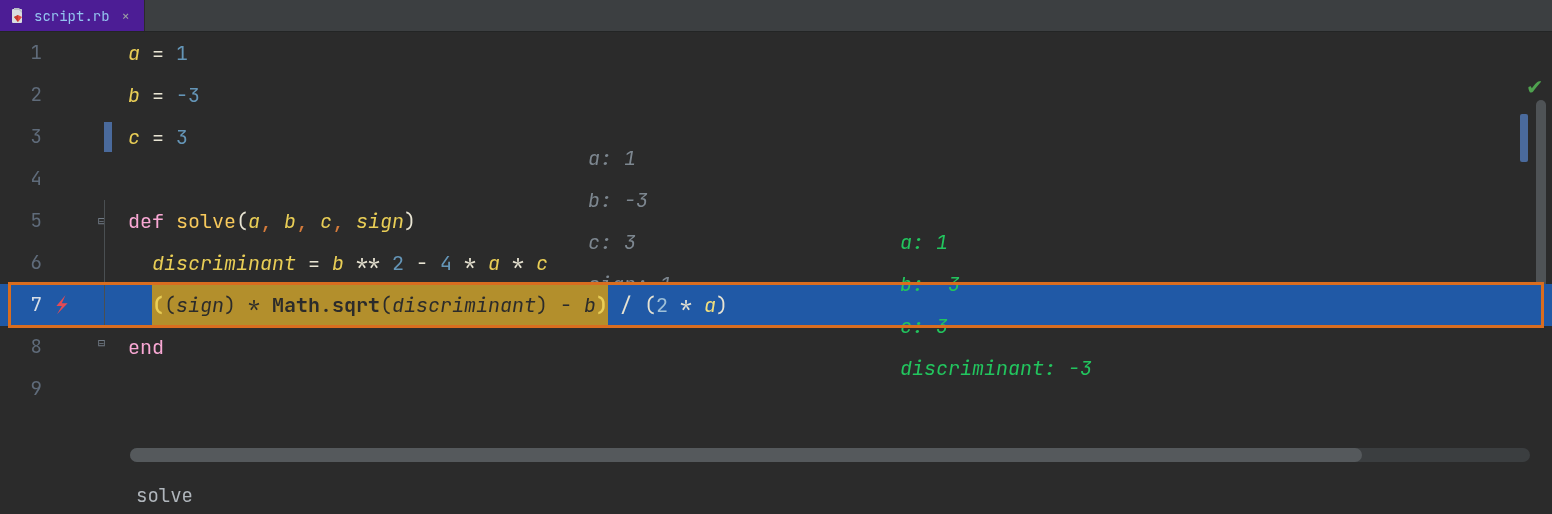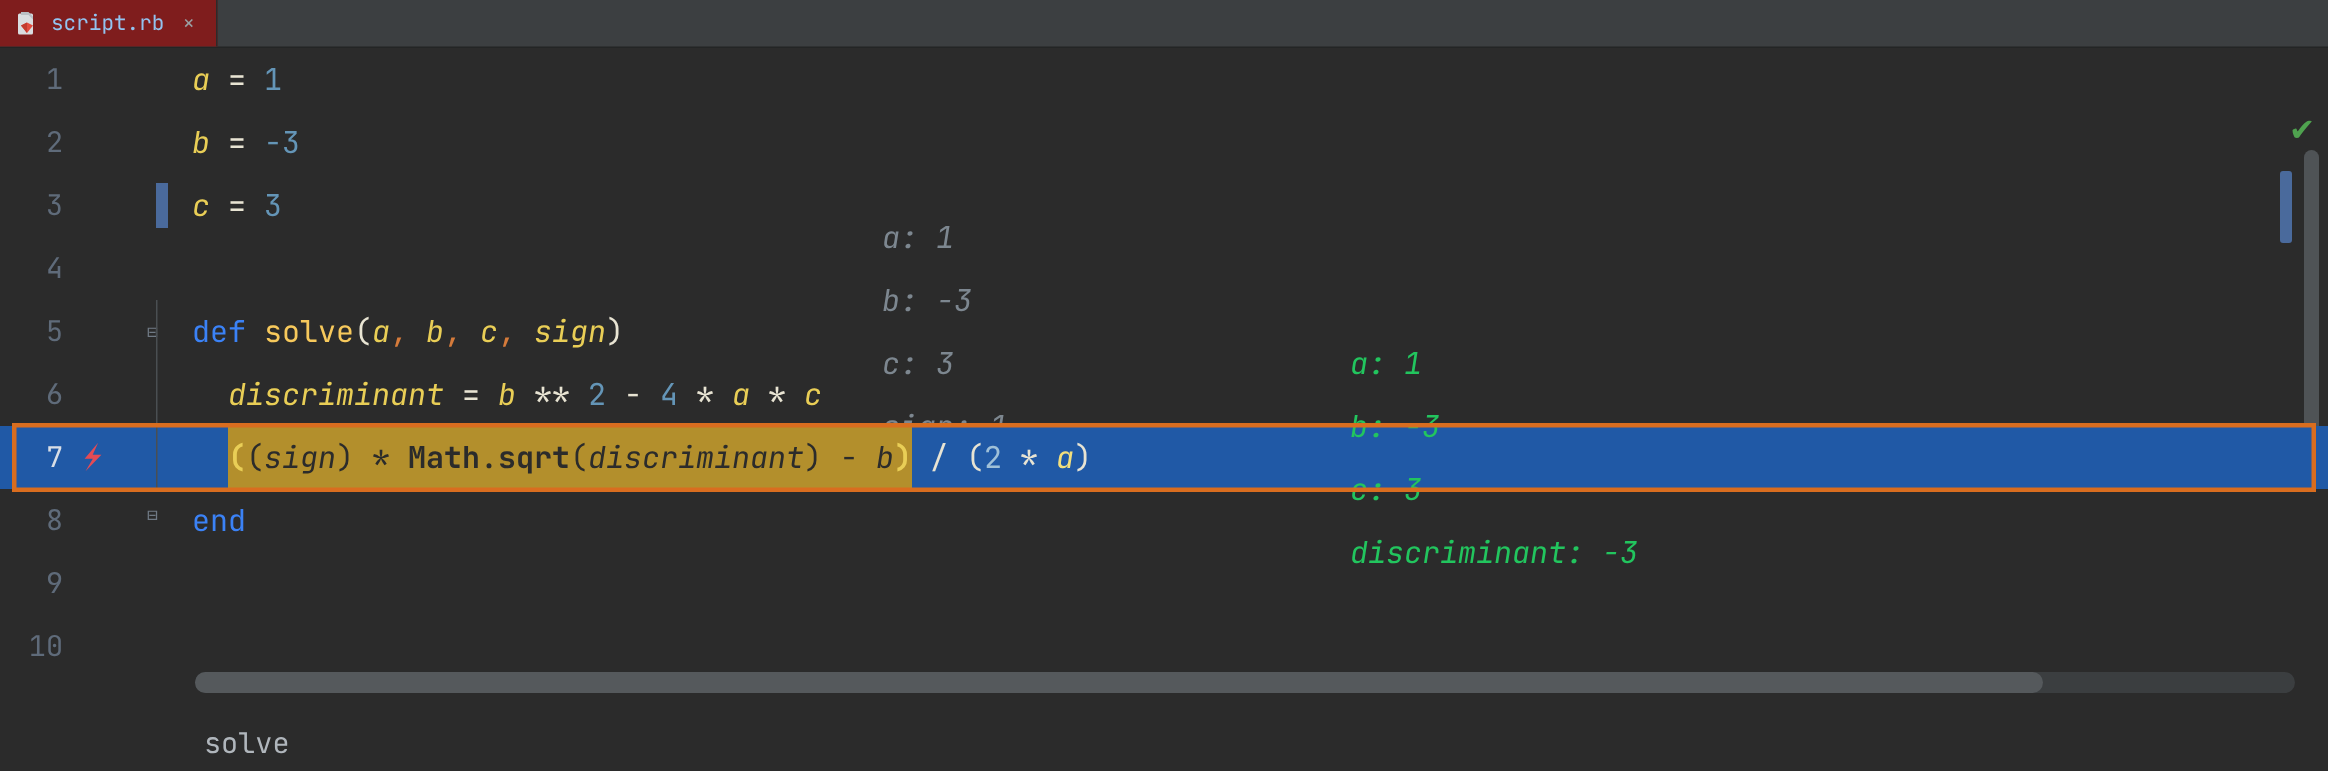--- a/index.html
+++ b/index.html
@@ -17,21 +17,21 @@
     background: #3c3f41;
     display: flex;
     align-items: stretch;
     border-bottom: 1px solid #232525;
   }
   .tab {
     display: flex;
     align-items: center;
     gap: 8px;
     padding: 0 14px 0 10px;
-    background: #7f1d1d;
+    background: #4c1d95;
     border-right: 1px solid #2b2b2b;
     font-size: 14px;
     color: #93c3ef;
     cursor: pointer;
     position: relative;
     text-align: center;
   }
   .tab .file-icon svg { display: block; }
   .tab .tab-close {
     font-size: 14px;
@@ -121,21 +121,21 @@
   }
   .src .txt, .src .inlay { font-family: inherit; }
   .inlay {
     color: #7d8790;
     font-style: italic;
     margin-left: 28px;
   }
   .inlay-item { margin-right: 18px; }
 
   
-  .kw   { color: #3b82f6; }          
+  .kw   { color: #f9a8d4; }          
   .fn   { color: #f7c95c; }          
   .obj  { color: #e8e4d3; font-weight: bold; }          
   .punct{ color: #e8e4d3; }
   .par  { color: #e8e4d3; }
   .op   { color: #e8e4d3; }           
   .num  { color: #6495b7; }           
   .var-a{ color: #e9ce56; font-style: italic; }
   .var-b{ color: #e9ce56; font-style: italic; }
   .var-c{ color: #e9ce56; font-style: italic; }
   .var-s{ color: #e9ce56; font-style: italic; }
@@ -379,26 +379,20 @@
         </div>
       </div>
 
       <div class="code-row">
         <div class="gutter">
             <span class="lineno">9</span>
           </div>
         <div class="src"></div>
       </div>
 
-      <div class="code-row">
-        <div class="gutter">
-            <span class="lineno">10</span>
-          </div>
-        <div class="src"></div>
-      </div>
 
     </div>
 
     <div class="hscroll">
       <div class="hscroll-thumb"></div>
     </div>
 
   </div>
 
   <div class="breadcrumb">

